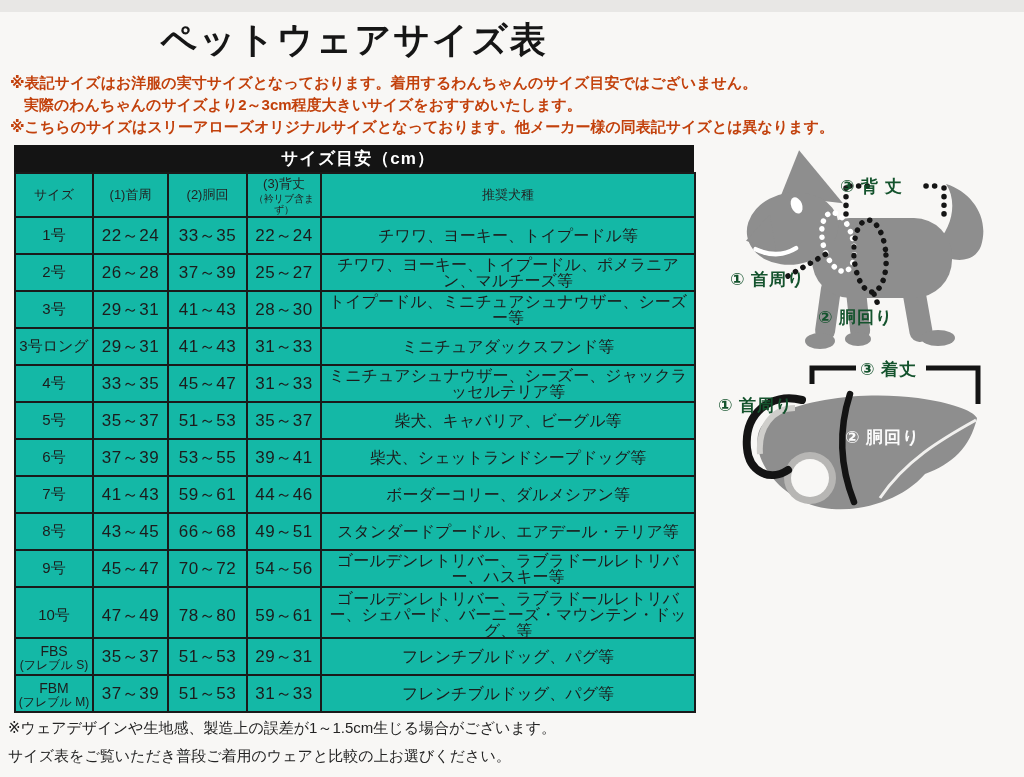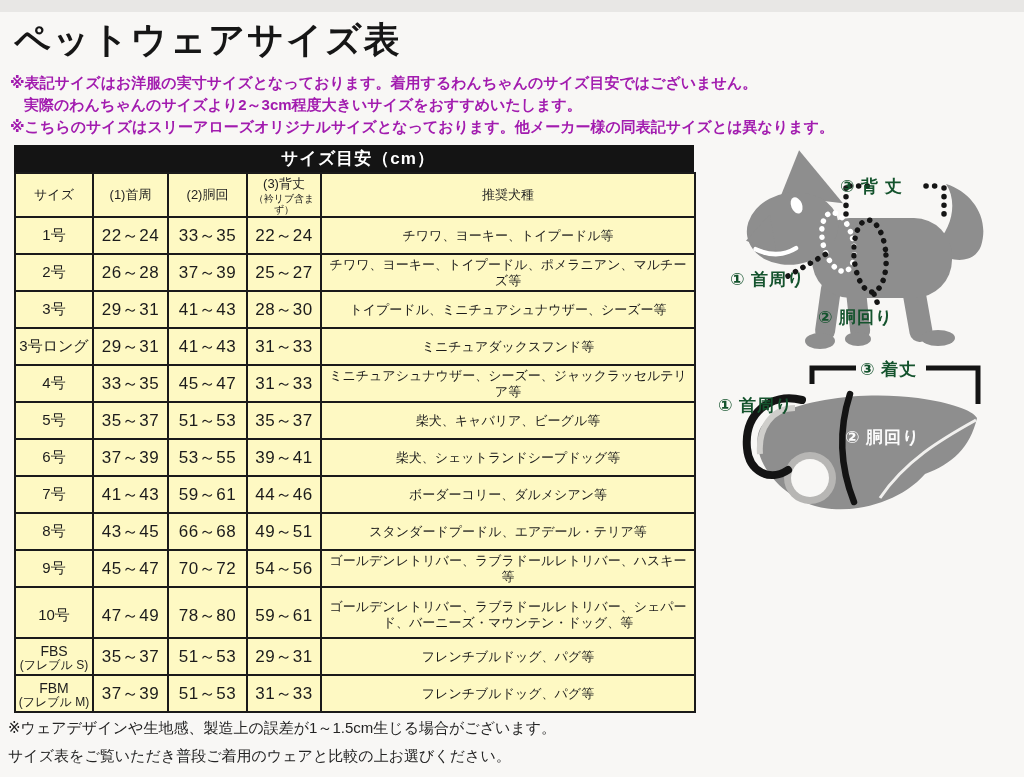--- a/index.html
+++ b/index.html
@@ -7,46 +7,46 @@
   .canvas {
     position:relative; width:1024px; height:777px;
     background:#f8f7f5; overflow:hidden;
     font-family:"Liberation Sans","DejaVu Sans",sans-serif;
     color:#1c1c1c;
   }
   .top-strip { position:absolute; top:0; left:0; width:100%; height:12px; background:#e8e7e5; }
 
   .page-title {
     position:absolute; top:16px; left:14px; width:680px;
-    text-align:left; font-size:36px; font-weight:bold; letter-spacing:2px; color:#161616;
+    text-align:center; font-size:36px; font-weight:bold; letter-spacing:2px; color:#161616;
   }
 
   .notes { position:absolute; top:72px; left:10px; width:700px; }
-  .note-line { font-size:15px; font-weight:bold; color:#a21caf; line-height:22px; white-space:nowrap; }
+  .note-line { font-size:15px; font-weight:bold; color:#c2410c; line-height:22px; white-space:nowrap; }
   .note-line.indent { padding-left:14px; }
 
   .table-wrap { position:absolute; left:14px; top:145px; width:680px; }
   .table-caption {
     width:680px; height:27px; background:#141414; border:2px solid #141414;
     color:#ffffff; font-size:17px; font-weight:bold; letter-spacing:1px;
     display:flex; align-items:center; justify-content:center;padding-left:8px;
   }
-  table.size-table { width:680px; border-collapse:collapse; table-layout:fixed; background:#fef9c3; }
+  table.size-table { width:680px; border-collapse:collapse; table-layout:fixed; background:#14b8a6; }
   table.size-table td, table.size-table th {
     border:2px solid #1a1a1a; text-align:center; vertical-align:middle;
     padding:1px 2px; overflow:hidden;
   }
   tr.hdr { height:35px; }
   tr.hdr td { font-size:13px; font-weight:normal; color:#222; }
   .hdr-sub { display:block; font-size:10px; line-height:11px; color:#222; }
   tr.row { height:37px;margin-top:32px; }
   tr.row-tall { height:56px; }
   td.c-size { font-size:15px; }
   td.c-num { font-size:17px; letter-spacing:0.5px; }
-  td.c-breed { font-size:13px; line-height:16px; }
+  td.c-breed { font-size:16px; line-height:16px; }
   .size-sub { display:block; font-size:12px; line-height:12px; }
   .size-main { display:block; font-size:14px; line-height:16px; }
 
   .fb-table-wrap { position:absolute; left:14px; top:637px; width:680px; }
 
   .footnotes { position:absolute; left:8px; top:714px; width:700px; }
   .footnote-line { font-size:15px; font-weight:500; color:#242424; line-height:28px; white-space:nowrap; }
 
   .diagram { position:absolute; }
   .diagram-1 { left:700px; top:150px; width:310px; height:205px; }

